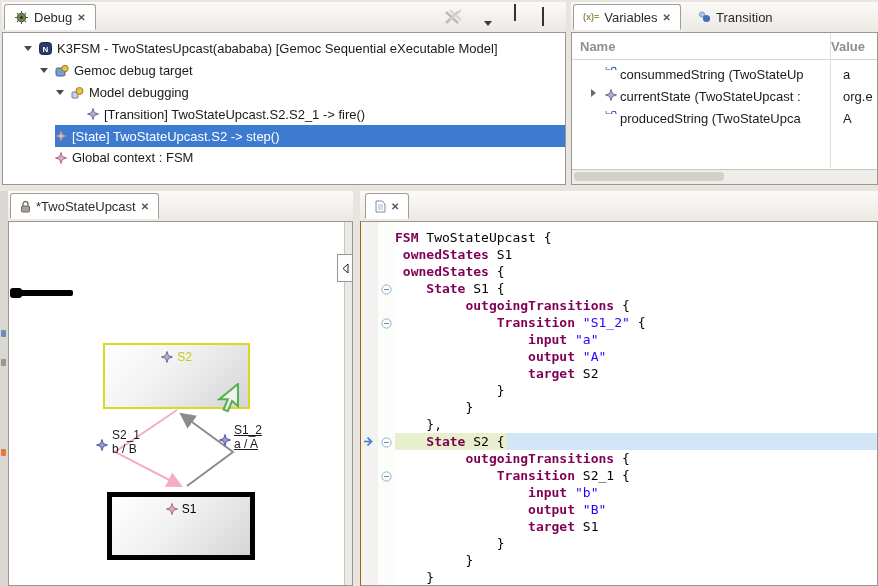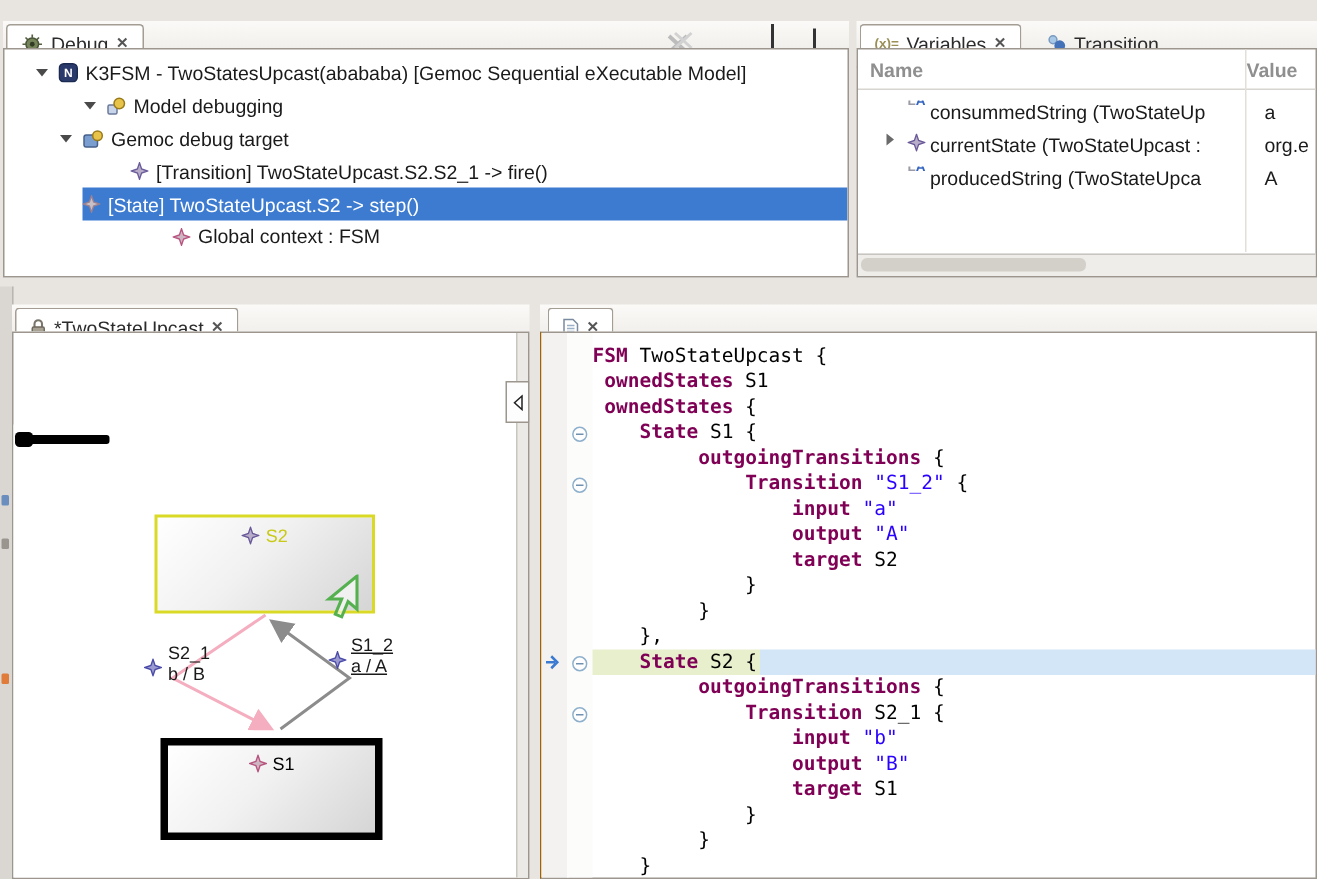--- a/index.html
+++ b/index.html
@@ -1,19 +1,19 @@
 <!DOCTYPE html>
 <html><head>
 <meta charset="utf-8">
 <style>
   html,body{margin:0;padding:0;}
   body{width:878px;height:586px;position:relative;background:#e8e5e1;
        font-family:"Liberation Sans",sans-serif;font-size:13px;color:#1a1a1a;overflow:hidden;}
   .panel{position:absolute;}
-  .phead{position:absolute;left:0;right:0;top:12px;height:30px;
+  .phead{position:absolute;left:0;right:0;top:0;height:30px;
          background:linear-gradient(#fbfaf8,#ecE9e4);border-bottom:1px solid #b3aea6;}
   .pbody{position:absolute;left:0;right:0;top:30px;bottom:0;background:#fff;border:1px solid #9c968e;}
   .tab{position:absolute;top:2px;height:26px;display:flex;align-items:center;gap:5px;
        padding:0 9px;font-size:13px;color:#2b2b2b;box-sizing:border-box;}
   .tab.sel{background:#fff;border:1px solid #a39d94;border-bottom:1px solid #fff;
            border-radius:3px 3px 0 0;}
   .xclose{font-size:10px;font-weight:bold;color:#555;cursor:default;}
   .ic{display:inline-flex;align-items:center;justify-content:center;line-height:0;}
   .dd{width:0;height:0;border-left:4px solid transparent;border-right:4px solid transparent;
       border-top:5px solid #3a3a3a;display:inline-block;}
@@ -107,48 +107,48 @@
           <span class="wrap">
             <span class="ic">
               <svg width="13" height="13">
                 <rect x="0.5" y="0.5" width="12" height="12" rx="3" fill="#2a3a6a" stroke="#1a2a50"></rect>
                 <text x="6.5" y="9.5" font-size="8" fill="#fff" text-anchor="middle" font-weight="bold">N</text>
               </svg>
             </span>
             <span class="lbl">K3FSM - TwoStatesUpcast(abababa) [Gemoc Sequential eXecutable Model]</span>
           </span>
         </div>
+        <div class="trow" style="padding-left: 34px;">
+          <span class="expbox">
+            <span class="dd" style="border-top-color:#4a4a4a;"></span>
+          </span>
+          <span class="wrap">
+            <span class="ic">
+              <svg width="14" height="13">
+                <rect x="1" y="4" width="9" height="8" rx="1.5" fill="#7a9ecf" stroke="#47608c"></rect>
+                <circle cx="10" cy="4.5" r="3.2" fill="#e8c34a" stroke="#9a7b1a"></circle>
+              </svg>
+            </span>
+            <span class="lbl">Gemoc debug target</span>
+          </span>
+        </div>
         <div class="trow" style="padding-left: 50px;">
           <span class="expbox">
             <span class="dd" style="border-top-color:#4a4a4a;"></span>
           </span>
           <span class="wrap">
             <span class="ic">
               <svg width="13" height="13">
                 <rect x="1" y="6" width="6" height="6" rx="1" fill="#c8d4ea" stroke="#6a7a9a"></rect>
                 <circle cx="8.5" cy="5" r="3.5" fill="#e8c34a" stroke="#9a7b1a"></circle>
               </svg>
             </span>
             <span class="lbl">Model debugging</span>
           </span>
         </div>
-        <div class="trow" style="padding-left: 34px;">
-          <span class="expbox">
-            <span class="dd" style="border-top-color:#4a4a4a;"></span>
-          </span>
-          <span class="wrap">
-            <span class="ic">
-              <svg width="14" height="13">
-                <rect x="1" y="4" width="9" height="8" rx="1.5" fill="#7a9ecf" stroke="#47608c"></rect>
-                <circle cx="10" cy="4.5" r="3.2" fill="#e8c34a" stroke="#9a7b1a"></circle>
-              </svg>
-            </span>
-            <span class="lbl">Gemoc debug target</span>
-          </span>
-        </div>
         <div class="trow" style="padding-left: 66px;">
           <span class="expbox"></span>
           <span class="wrap">
             <span class="ic">
               <svg width="12" height="12">
                 <path d="M6 0.5 L7.4 4.6 L11.5 6 L7.4 7.4 L6 11.5 L4.6 7.4 L0.5 6 L4.6 4.6 Z" fill="#b9aec9" stroke="#6a5a9a" stroke-width="0.9"></path>
               </svg>
             </span>
             <span class="lbl">[Transition] TwoStateUpcast.S2.S2_1 -&gt; fire()</span>
           </span>
@@ -157,21 +157,21 @@
           <span class="expbox"></span>
           <span class="wrap">
             <span class="ic">
               <svg width="12" height="12">
                 <path d="M6 0.5 L7.4 4.6 L11.5 6 L7.4 7.4 L6 11.5 L4.6 7.4 L0.5 6 L4.6 4.6 Z" fill="#c8c0c8" stroke="#9a8090" stroke-width="0.9"></path>
               </svg>
             </span>
             <span class="lbl">[State] TwoStateUpcast.S2 -&gt; step()</span>
           </span>
         </div>
-        <div class="trow" style="padding-left: 94px;">
+        <div class="trow" style="padding-left: 34px;">
           <span class="expbox"></span>
           <span class="wrap">
             <span class="ic">
               <svg width="12" height="12">
                 <path d="M6 0.5 L7.4 4.6 L11.5 6 L7.4 7.4 L6 11.5 L4.6 7.4 L0.5 6 L4.6 4.6 Z" fill="#cdb6c2" stroke="#b8537f" stroke-width="0.9"></path>
               </svg>
             </span>
             <span class="lbl">Global context : FSM</span>
           </span>
         </div>

